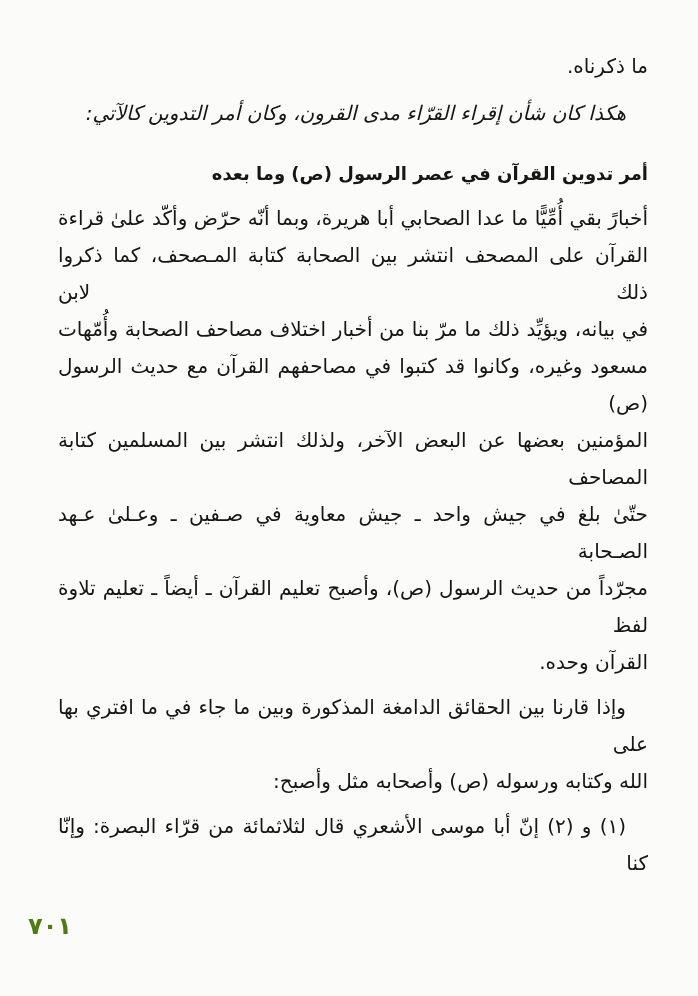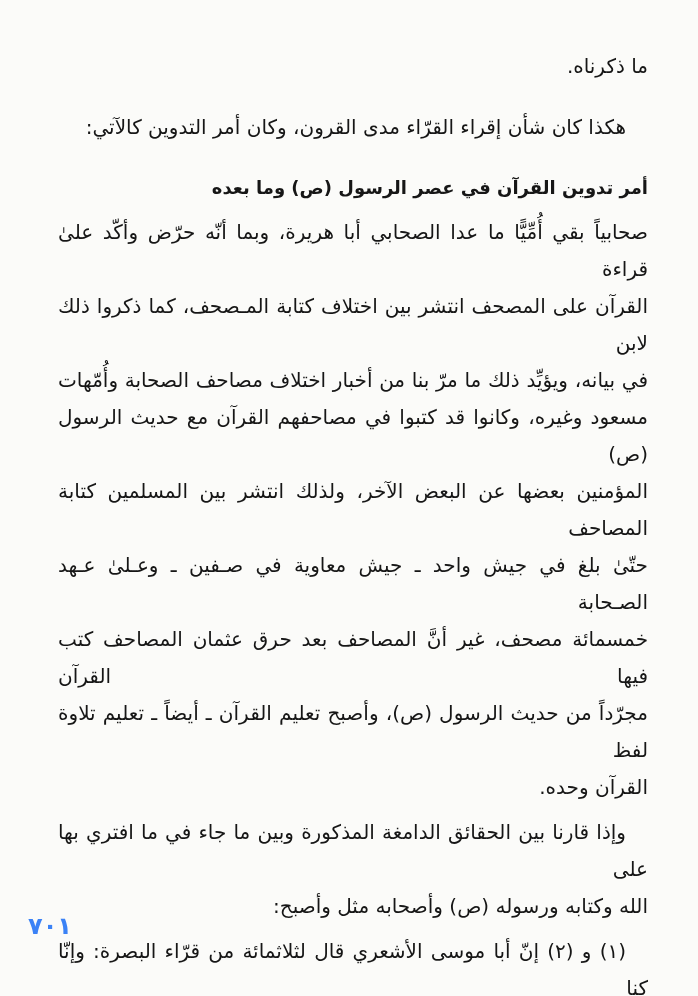--- a/index.html
+++ b/index.html
@@ -24,21 +24,21 @@
   }
   .page-content {
     position: absolute;
     top: 48px;
     right: 50px;
     width: 590px;
     font-size: 20px;
     line-height: 37px;
   }
   .block { margin: 0; }
-  .block.plain-2 { margin-top: 24px; }
+  .block.plain-2 { margin-top: 10px; font-style: italic; }
   .block.heading {
     margin-top: 23px;
     margin-bottom: 2px;
     font-weight: bold;
     font-size: 18px;
   }
   .block.para { margin-top: 8px; }
   .ln {
     text-align: justify;
     text-align-last: justify;
@@ -49,47 +49,46 @@
     text-align-last: right;
   }
   .ln.indent { text-indent: 22px; }
   .page-number {
     position: absolute;
     top: 912px;
     left: 76px;
     font-size: 24px;
     font-weight: bold;
     letter-spacing: 2px;
-    color: #3b82f6;
+    color: #4d7c0f;
     direction: rtl;
   }
 </style>
 </head>
 <body>
 
 <div class="book-page" style="background: rgb(251, 251, 249); color: rgb(22, 22, 22);">
   <div class="page-content">
 
   <div class="block plain plain-1">
         <div class="ln end">ما ذكرناه.</div>
       </div>
       <div class="block plain plain-2">
         <div class="ln end indent">هكذا كان شأن إقراء القرّاء مدى القرون، وكان أمر التدوين كالآتي:</div>
       </div>
       <div class="block heading">
         <div class="ln end">أمر تدوين القرآن في عصر الرسول (ص) وما بعده</div>
       </div>
       <div class="block para">
-        <div class="ln">صحابياً بقي أُمِّيًّا ما عدا الصحابي أبا هريرة، وبما أنّه حرّض وأكّد علىٰ قراءة</div>
-        <div class="ln">القرآن على المصحف انتشر بين اختلاف كتابة المـصحف، كما ذكروا ذلك لابن</div>
+        <div class="ln">أخبارً بقي أُمِّيًّا ما عدا الصحابي أبا هريرة، وبما أنّه حرّض وأكّد علىٰ قراءة</div>
+        <div class="ln">القرآن على المصحف انتشر بين الصحابة كتابة المـصحف، كما ذكروا ذلك لابن</div>
         <div class="ln">في بيانه، ويؤيِّد ذلك ما مرّ بنا من أخبار اختلاف مصاحف الصحابة وأُمّهات</div>
         <div class="ln">مسعود وغيره، وكانوا قد كتبوا في مصاحفهم القرآن مع حديث الرسول (ص)</div>
         <div class="ln">المؤمنين بعضها عن البعض الآخر، ولذلك انتشر بين المسلمين كتابة المصاحف</div>
         <div class="ln">حتّىٰ بلغ في جيش واحد ـ جيش معاوية في صـفين ـ وعـلىٰ عـهد الصـحابة</div>
-        <div class="ln">خمسمائة مصحف، غير أنَّ المصاحف بعد حرق عثمان المصاحف كتب فيها القرآن</div>
         <div class="ln">مجرّداً من حديث الرسول (ص)، وأصبح تعليم القرآن ـ أيضاً ـ تعليم تلاوة لفظ</div>
         <div class="ln end">القرآن وحده.</div>
       </div>
       <div class="block para">
         <div class="ln indent">وإذا قارنا بين الحقائق الدامغة المذكورة وبين ما جاء في ما افتري بها على</div>
         <div class="ln end">الله وكتابه ورسوله (ص) وأصحابه مثل وأصبح:</div>
       </div>
       <div class="block para">
         <div class="ln indent">(١) و (٢) إنّ أبا موسى الأشعري قال لثلاثمائة من قرّاء البصرة: وإنّا كنا</div>
       </div>

